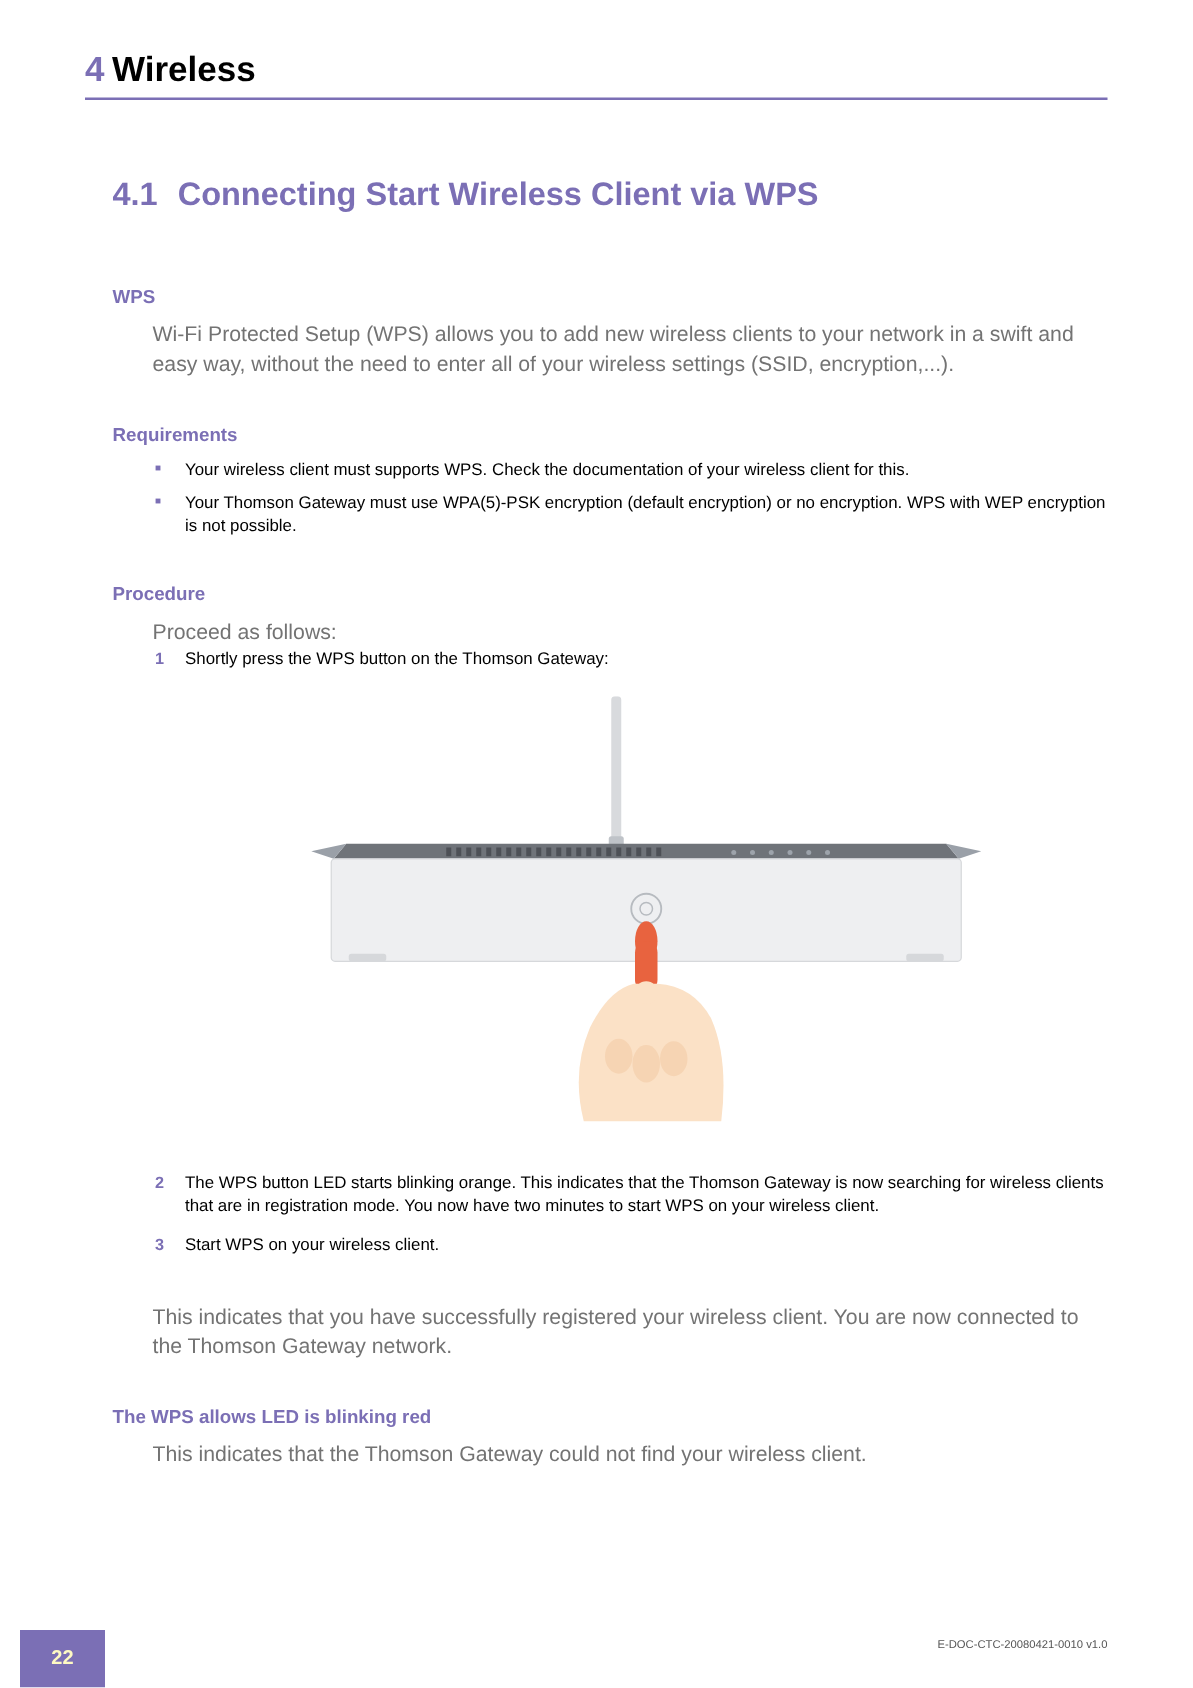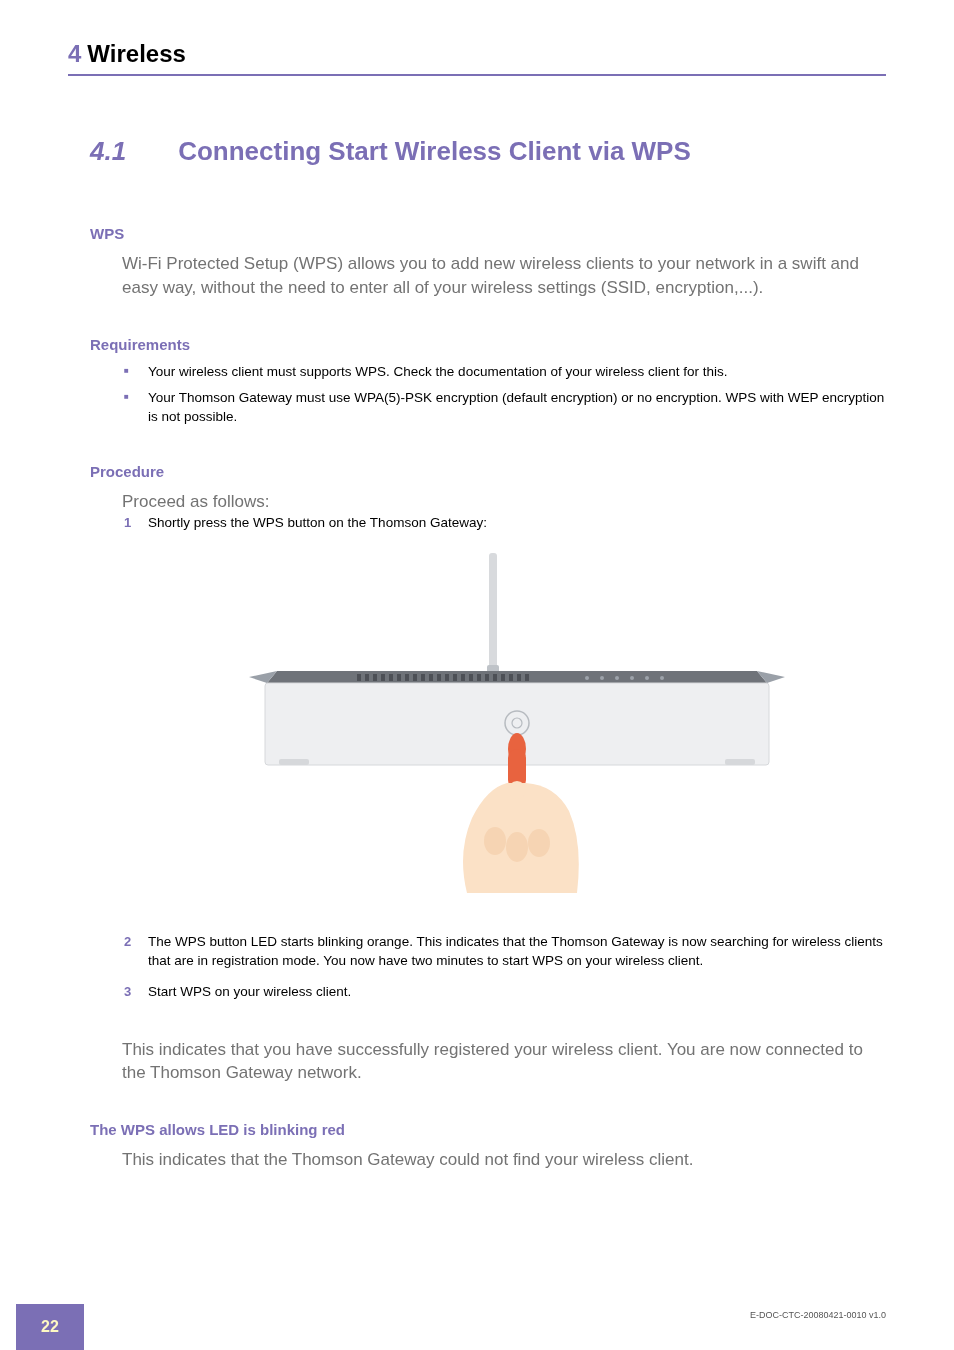--- a/index.html
+++ b/index.html
@@ -13,39 +13,38 @@
   }
   .page {
     padding: 40px 68px 0 68px;
   }
   .chapter-header {
     border-bottom: 2px solid #7b6fb5;
     padding-bottom: 6px;
     margin-bottom: 60px;
   }
   .chapter-title {
-    font-size: 24px;
+    font-size: 28px;
     font-weight: bold;
     color: #000;
   }
   .chapter-num {
     color: #7b6fb5;
     margin-right: 6px;
   }
   .section-title {
     font-size: 26px;
     font-weight: bold;
     color: #7b6fb5;
     margin-left: 22px;
     margin-bottom: 58px;
     font-family: Arial, Helvetica, sans-serif;
   }
   .section-num {
-    margin-right: 52px;
-    font-style: italic;
+    margin-right: 16px;
   }
   .block {
     margin-bottom: 36px;
   }
   .block-heading {
     font-size: 15px;
     font-weight: bold;
     color: #7b6fb5;
     margin-left: 22px;
     margin-bottom: 10px;

